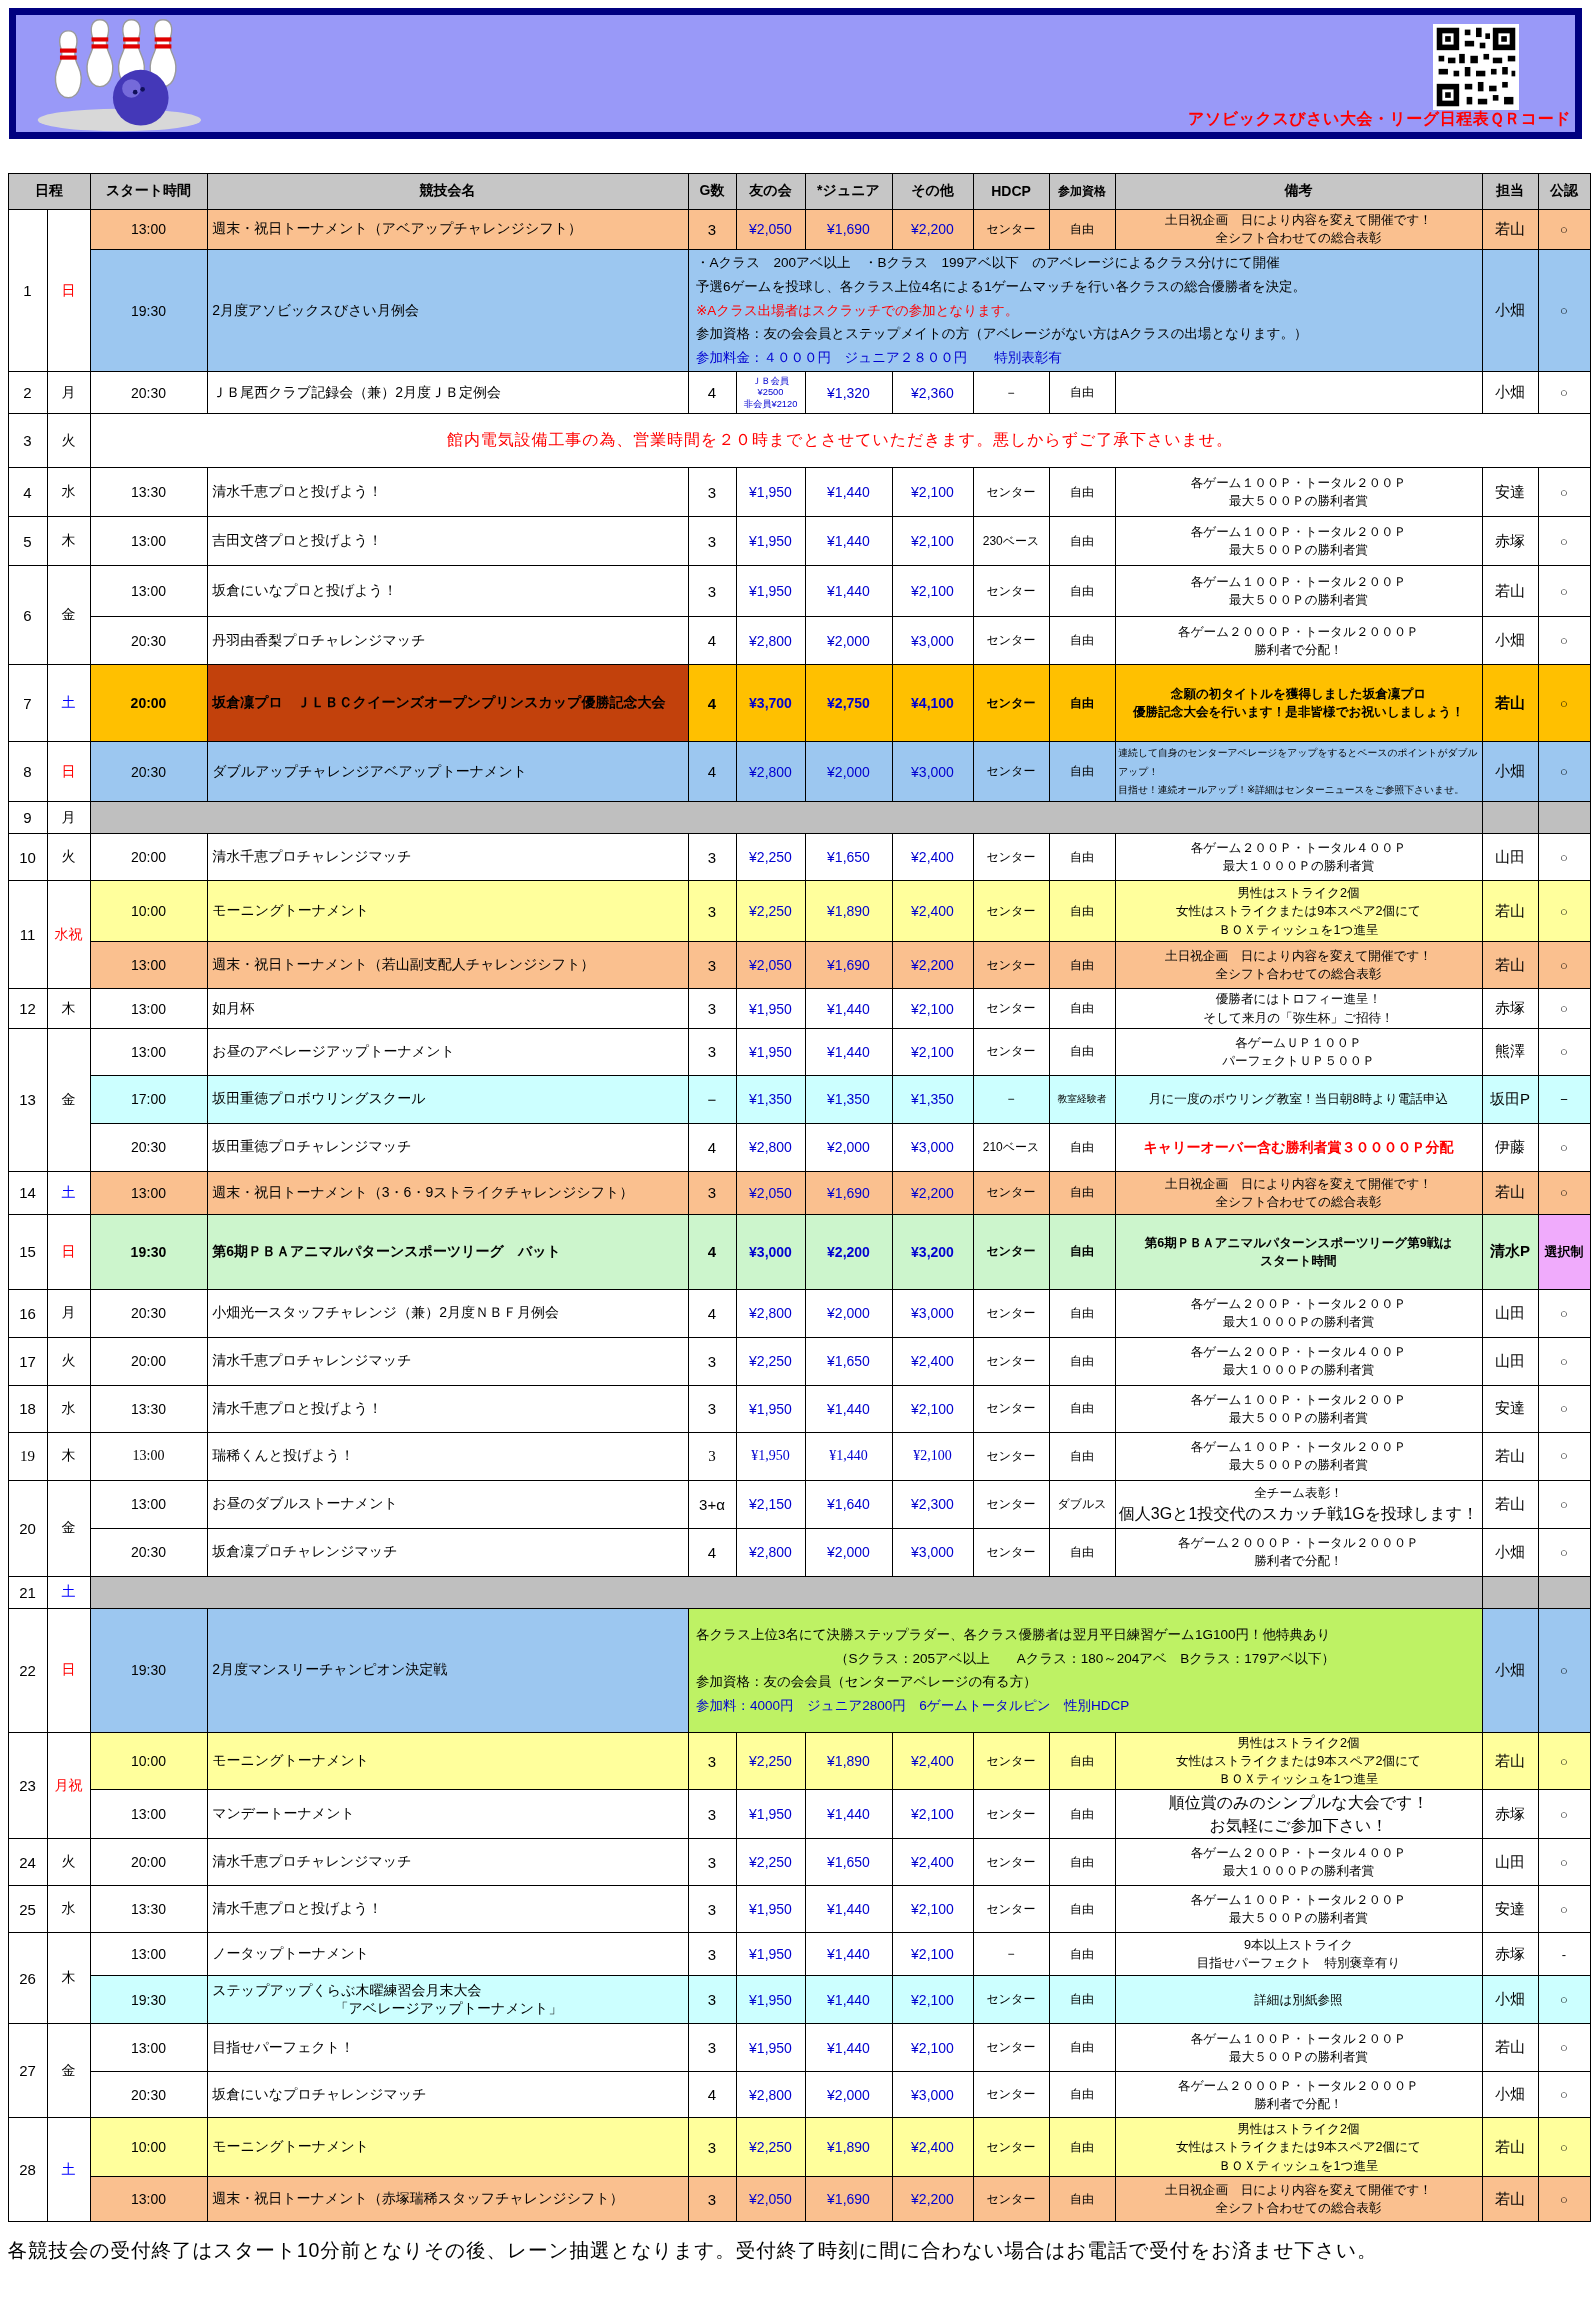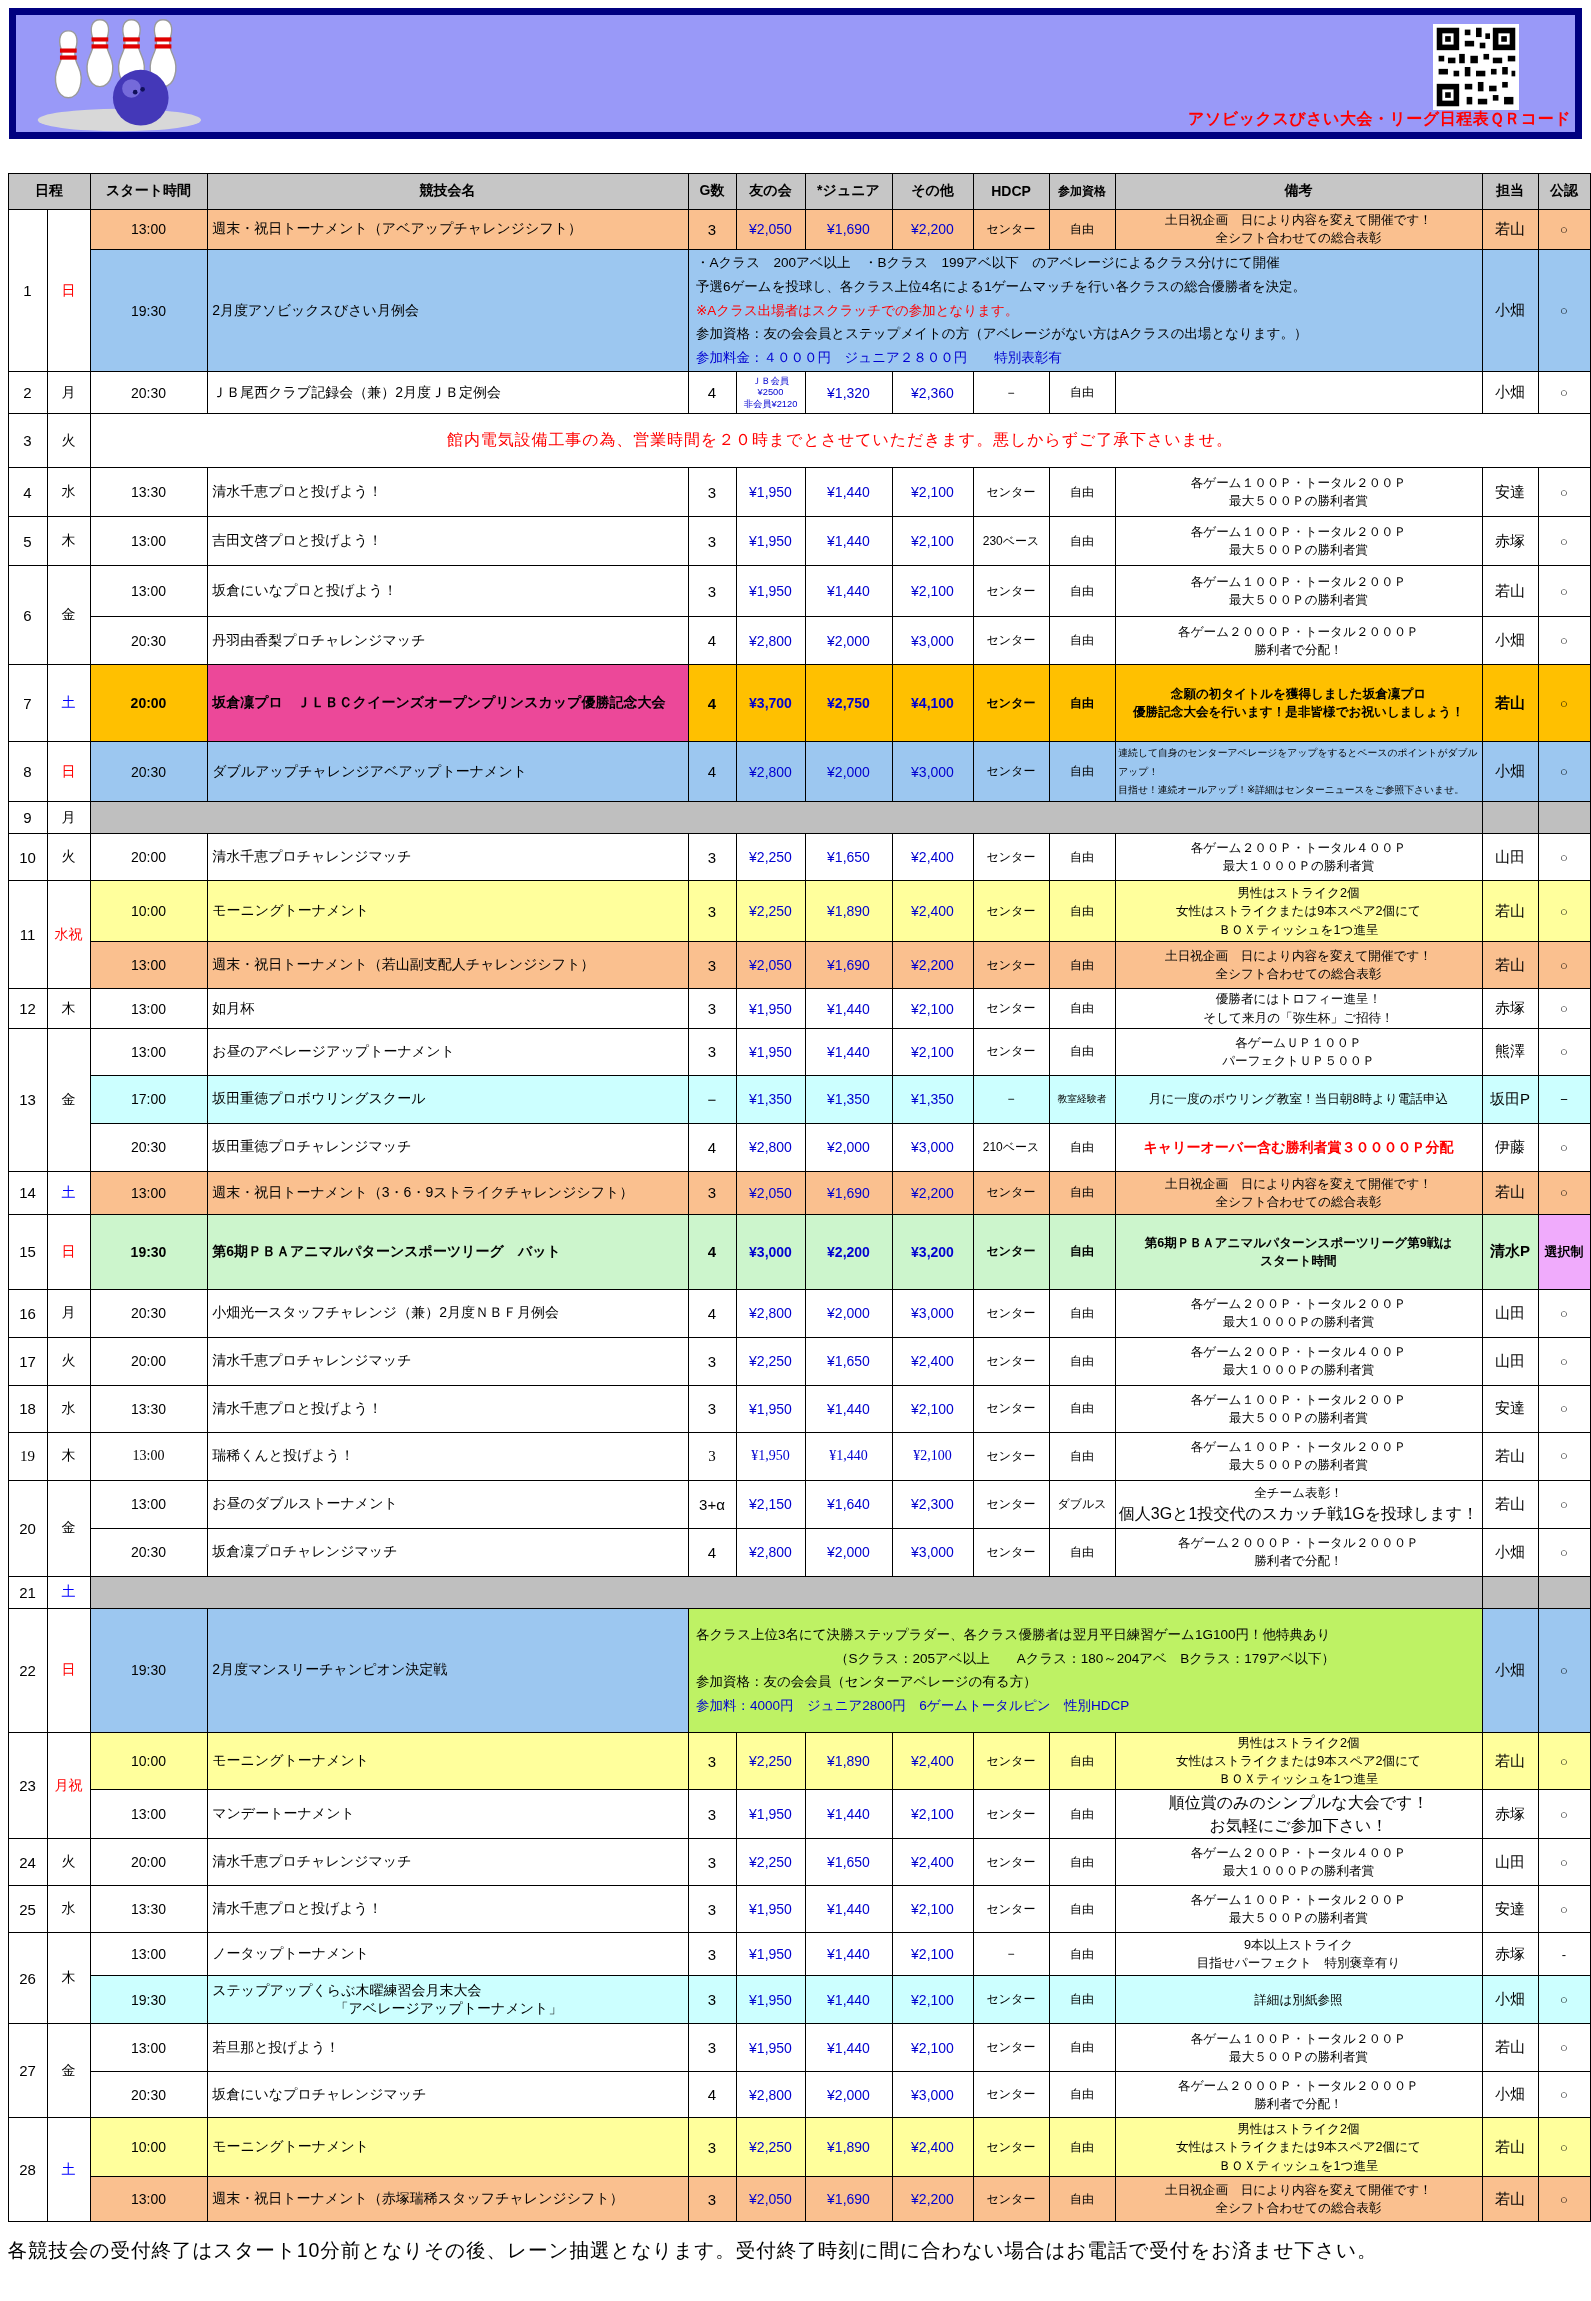--- a/index.html
+++ b/index.html
@@ -277,21 +277,21 @@
           <div class="">各ゲーム２０００Ｐ・トータル２０００Ｐ</div>
           <div class="">勝利者で分配！</div>
         </td>
         <td class="c">小畑</td>
         <td class="c konin">○</td>
       </tr>
       <tr class="day-start" style="height: 77px;">
         <td rowspan="1" class="c num">7</td>
         <td rowspan="1" class="c wd bluewd">土</td>
         <td class="c time bold" style="background: rgb(255, 192, 0);">20:00</td>
-        <td class="name bold" style="background: #ec4899;">坂倉凜プロ　ＪＬＢＣクイーンズオープンプリンスカップ優勝記念大会</td>
+        <td class="name bold" style="background: #c2410c;">坂倉凜プロ　ＪＬＢＣクイーンズオープンプリンスカップ優勝記念大会</td>
         <td class="c bold" style="background: rgb(255, 192, 0);">4</td>
         <td class="c money bold" style="background: rgb(255, 192, 0);">¥3,700</td>
         <td class="c money bold" style="background: rgb(255, 192, 0);">¥2,750</td>
         <td class="c money bold" style="background: rgb(255, 192, 0);">¥4,100</td>
         <td class="c hd bold" style="background: rgb(255, 192, 0);">センター</td>
         <td class="c hd bold" style="background: rgb(255, 192, 0);">自由</td>
         <td class="biko bold" style="background: rgb(255, 192, 0);">
           <div class="">念願の初タイトルを獲得しました坂倉凜プロ</div>
           <div class="">優勝記念大会を行います！是非皆様でお祝いしましょう！</div>
         </td>
@@ -711,21 +711,21 @@
         <td class="biko" style="background: rgb(204, 255, 255);">
           <div class="">詳細は別紙参照</div>
         </td>
         <td class="c" style="background: rgb(204, 255, 255);">小畑</td>
         <td class="c konin" style="background: rgb(204, 255, 255);">○</td>
       </tr>
       <tr class="day-start" style="height: 48px;">
         <td rowspan="2" class="c num">27</td>
         <td rowspan="2" class="c wd ">金</td>
         <td class="c time">13:00</td>
-        <td class="name">若旦那と投げよう！</td>
+        <td class="name">目指せパーフェクト！</td>
         <td class="c">3</td>
         <td class="c money">¥1,950</td>
         <td class="c money">¥1,440</td>
         <td class="c money">¥2,100</td>
         <td class="c hd">センター</td>
         <td class="c hd">自由</td>
         <td class="biko">
           <div class="">各ゲーム１００Ｐ・トータル２００Ｐ</div>
           <div class="">最大５００Ｐの勝利者賞</div>
         </td>

